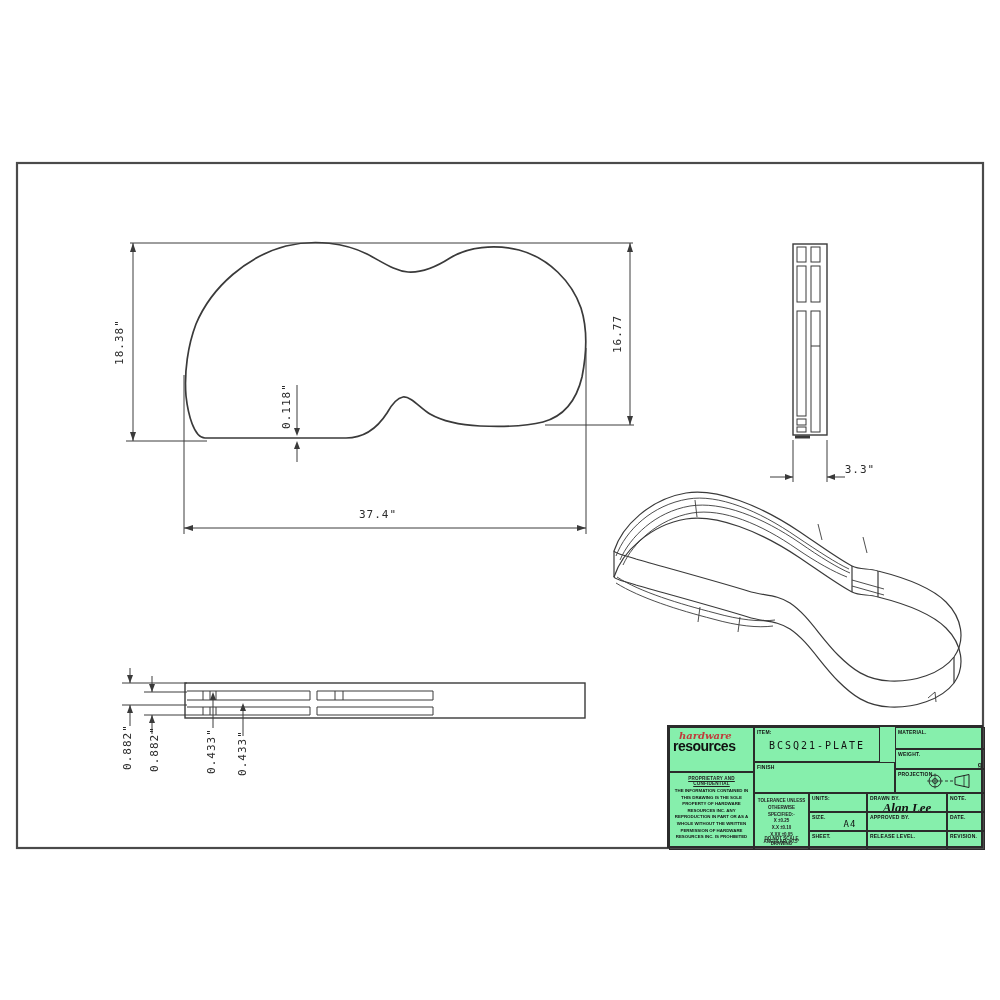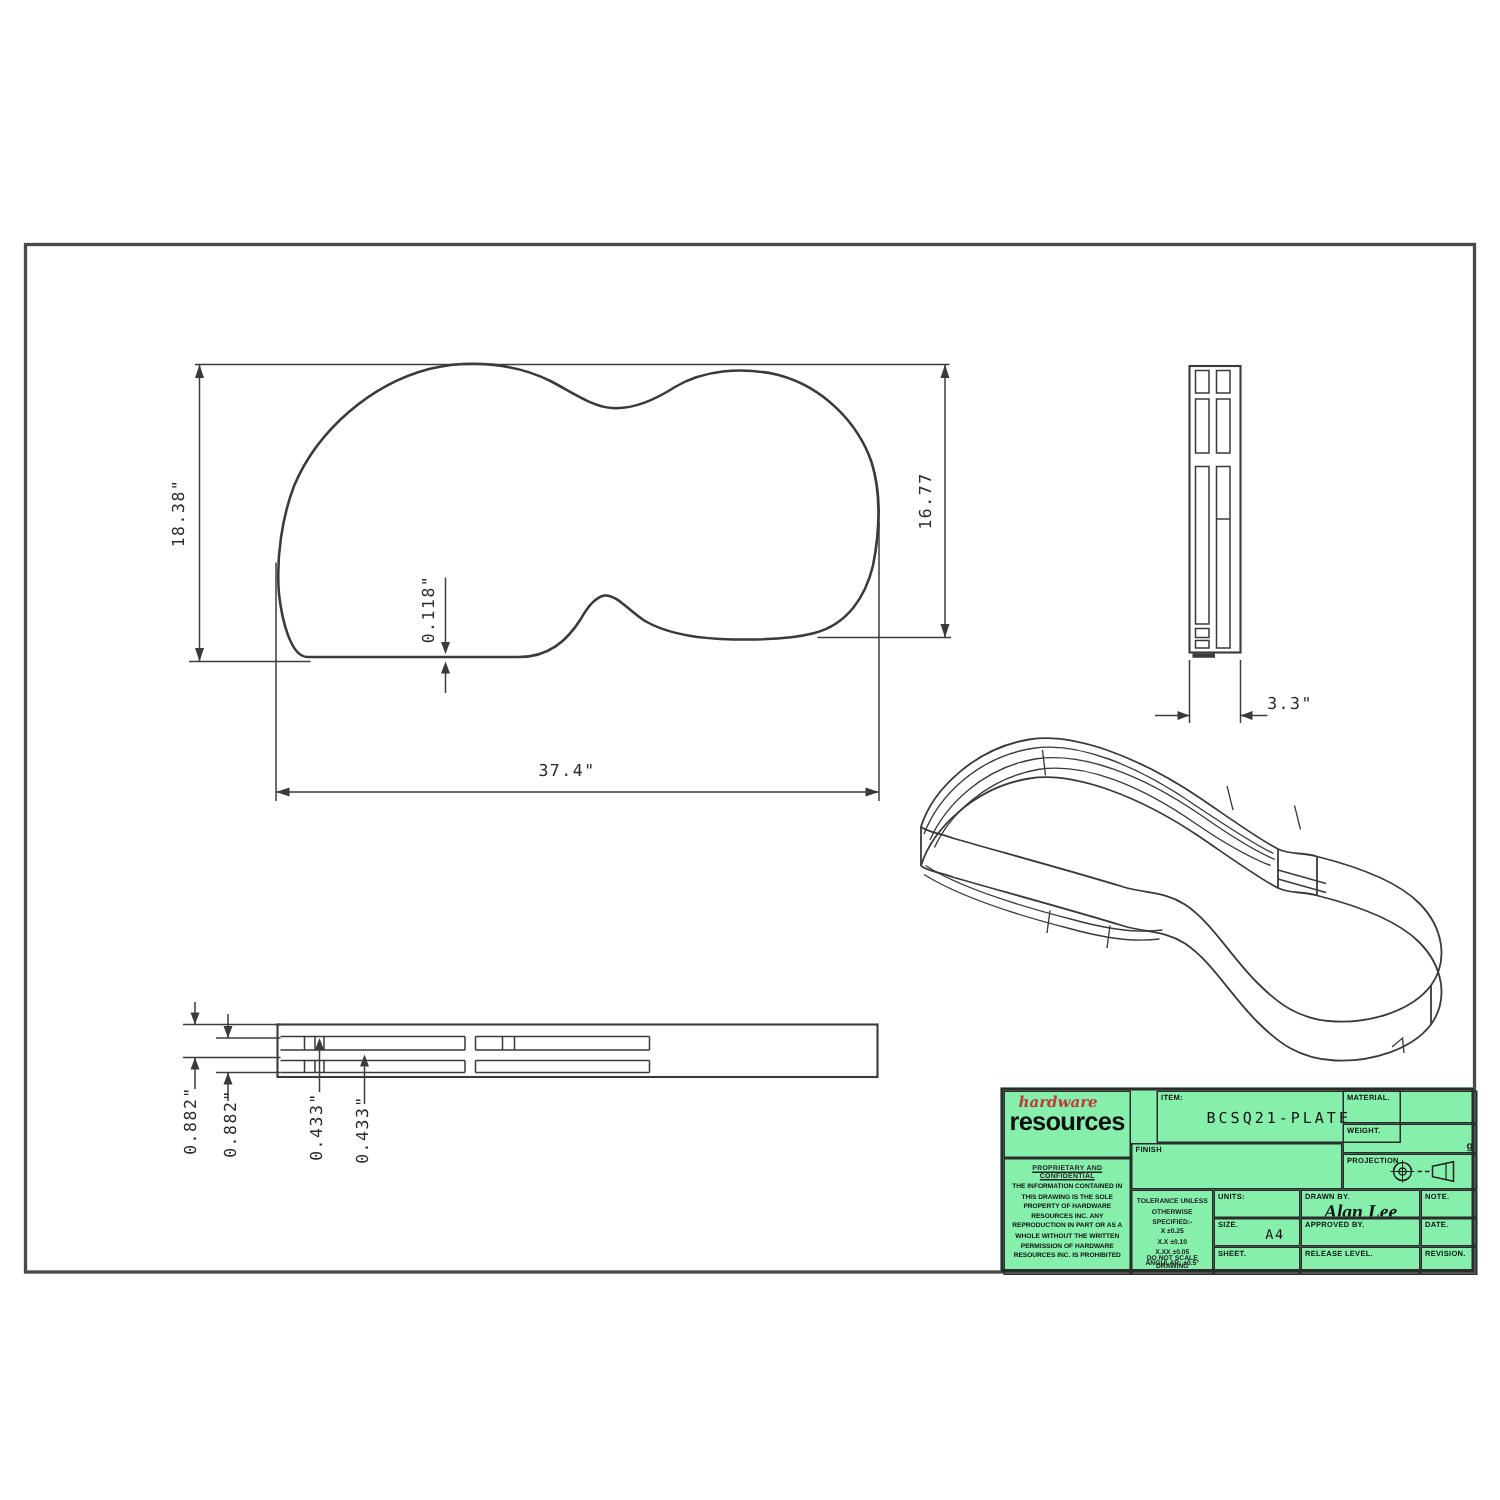--- a/index.html
+++ b/index.html
@@ -38,21 +38,21 @@
     font-size:13px; color:#111;
   }
   .unit-g { position:absolute; right:2px; bottom:0px; font-size:7px; font-weight:bold; }
   .logo-wrap { position:absolute; left:3px; top:4px; width:79px; }
   .logo-hardware {
     font-family:"DejaVu Serif", serif; font-style:italic; font-weight:bold;
     font-size:10px; line-height:8px; margin-left:6px;
   }
   .logo-resources {
     font-family:"Liberation Sans", sans-serif; font-weight:bold;
-    font-size:17px; letter-spacing:-0.5px; color:#111; margin-top:-2px;
+    font-size:14px; letter-spacing:-0.5px; color:#111; margin-top:-2px;
   }
   .prop-title {
     font-size:4.6px; font-weight:bold; text-decoration:underline;
     text-align:center; margin:3px 1px 2px 1px; letter-spacing:0.2px;
   }
   .prop-body {
     font-size:4.4px; line-height:1.5; text-align:center; padding:0 3px;
     font-weight:bold; color:#111;
   }
   .tol-lines { margin-top:4px; text-align:center; font-size:4.5px; font-weight:bold; line-height:1.5; }
@@ -237,21 +237,21 @@
         <div class="logo-hardware" style="color:#c13a3a;">hardware</div>
         <div class="logo-resources">resources</div>
       </div>
     </div>
 
     <div class="cell" style="left:0; top:45px; width:85px; height:78px;">
       <div class="prop-title">PROPRIETARY AND CONFIDENTIAL</div>
       <div class="prop-body">THE INFORMATION CONTAINED IN THIS DRAWING IS THE SOLE PROPERTY OF HARDWARE RESOURCES INC. ANY REPRODUCTION IN PART OR AS A WHOLE WITHOUT THE WRITTEN PERMISSION OF HARDWARE RESOURCES INC. IS PROHIBITED</div>
     </div>
 
-    <div class="cell" style="left:102px; top:0; width:163px; height:35px;">
+    <div class="cell" style="left:85px; top:0; width:126px; height:35px;">
       <div class="lbl">ITEM:</div>
       <div class="val-center item-val">BCSQ21-PLATE</div>
     </div>
 
     <div class="cell" style="left:85px; top:35px; width:141px; height:31px;">
       <div class="lbl">FINISH</div>
     </div>
 
     <div class="cell" style="left:226px; top:0; width:90px; height:22px;">
       <div class="lbl">MATERIAL.</div>

